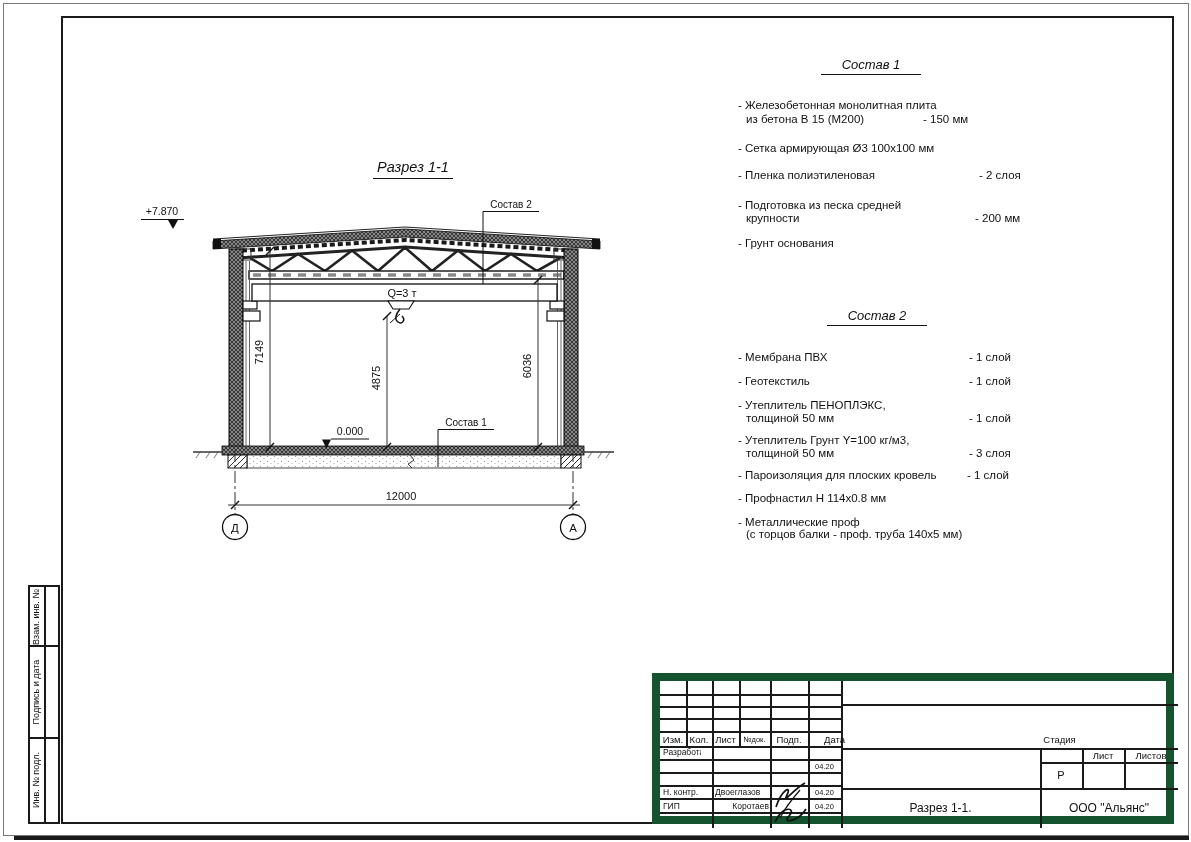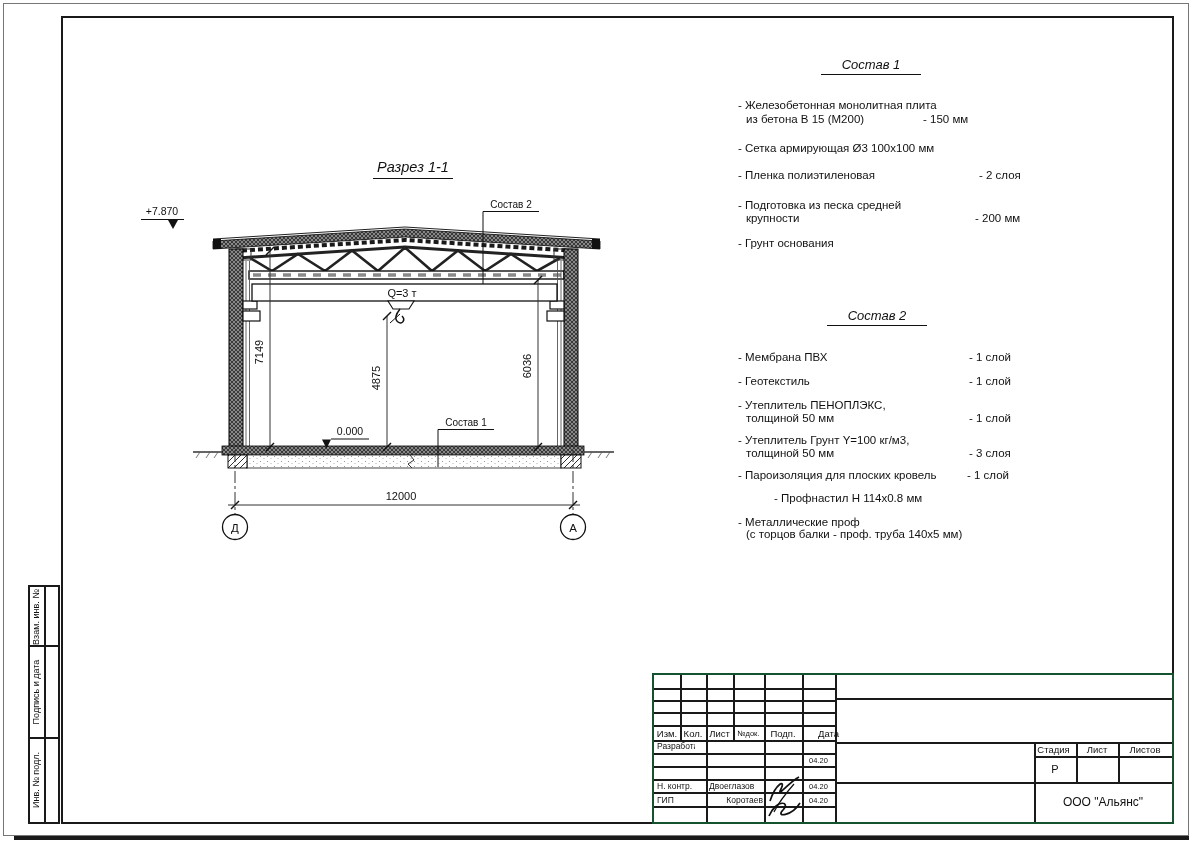--- a/index.html
+++ b/index.html
@@ -14,21 +14,21 @@
   #bottom-bar{left:14px;top:836px;width:1175px;height:4px;background:#1a1a1a;}
   
   .sbox{position:absolute;left:28px;width:32px;border:2px solid #1a1a1a;box-sizing:border-box;}
   .slabel{position:absolute;height:16px;font-size:9px;line-height:16px;text-align:center;
           transform:rotate(-90deg);white-space:nowrap;}
   
   .li{position:absolute;font-size:11.5px;line-height:1;white-space:nowrap;}
   .heading{position:absolute;font-size:13px;font-style:italic;text-align:center;
            border-bottom:1.2px solid #111;padding-bottom:2px;white-space:nowrap;}
   
-  #title-block{left:652px;top:673px;width:522px;height:151px;border:2px solid #14532d;box-sizing:border-box;}
+  #title-block{left:652px;top:673px;width:522px;height:151px;border:8px solid #14532d;box-sizing:border-box;}
   #title-block .cell{position:absolute;overflow:hidden;white-space:nowrap;}
   .fs9{font-size:9.5px;} .fs8{font-size:8.5px;} .fs7{font-size:7.5px;} .fs11{font-size:11px;} .fs12{font-size:12px;}
 </style>
 </head>
 <body>
 
 <div id="page">
 
   <div id="outer-border" class="abs"></div>
   <div id="inner-frame" class="abs"></div>
@@ -199,21 +199,21 @@
     <div class="li" style="left:738px;top:376px;">- Геотекстиль</div>
     <div class="li" style="left:969px;top:376px;">- 1 слой</div>
     <div class="li" style="left:738px;top:400px;">- Утеплитель ПЕНОПЛЭКС,</div>
     <div class="li" style="left:746px;top:413px;">толщиной 50 мм</div>
     <div class="li" style="left:969px;top:413px;">- 1 слой</div>
     <div class="li" style="left:738px;top:435px;">- Утеплитель Грунт Y=100 кг/м3,</div>
     <div class="li" style="left:746px;top:448px;">толщиной 50 мм</div>
     <div class="li" style="left:969px;top:448px;">- 3 слоя</div>
     <div class="li" style="left:738px;top:470px;">- Пароизоляция для плоских кровель</div>
     <div class="li" style="left:967px;top:470px;">- 1 слой</div>
-    <div class="li" style="left:738px;top:493px;margin-left:36px;">- Профнастил Н 114х0.8 мм</div>
+    <div class="li" style="left:738px;top:493px;">- Профнастил Н 114х0.8 мм</div>
     <div class="li" style="left:738px;top:517px;">- Металлические проф</div>
     <div class="li" style="left:746px;top:529px;">(с торцов балки - проф. труба 140х5 мм)</div>
   </div>
 
   <div id="title-block" class="abs">
 
     <i class="ln" style="left:26px;top:0;width:1.5px;height:65px;"></i>
     <i class="ln" style="left:52px;top:0;width:1.5px;height:147px;"></i>
     <i class="ln" style="left:79px;top:0;width:1.5px;height:65px;"></i>
     <i class="ln" style="left:110px;top:0;width:1.5px;height:147px;"></i>
@@ -254,21 +254,22 @@
     <div class="cell fs8" style="left:3px;top:119px;width:49px;line-height:12px;">ГИП</div>
     <div class="cell fs8" style="left:55px;top:119px;width:54px;line-height:12px;text-align:right;">Коротаев</div>
     <div class="cell ctr fs7" style="left:148px;top:120px;width:33px;line-height:11px;">04.20</div>
 
     <svg class="cell" style="left:111px;top:97px;" width="38" height="48" viewBox="0 0 38 48">
       <path d="M5,29 C11,11 21,7 16,17 C11,27 23,11 34,5" fill="none" stroke="#111" stroke-width="1.7"></path>
       <path d="M4,44 C12,26 26,30 18,38 C10,46 27,44 35,31" fill="none" stroke="#111" stroke-width="1.7"></path>
       <path d="M9,40 C15,28 22,20 29,12" fill="none" stroke="#111" stroke-width="1.2"></path>
     </svg>
 
-    <div class="cell ctr fs9" style="left:380px;top:69px;width:39px;line-height:12px;">Стадия</div>
+    <div class="cell ctr fs9" style="left:380px;top:53px;width:39px;line-height:12px;">Стадия</div>
     <div class="cell ctr fs9" style="left:422px;top:69px;width:42px;line-height:12px;">Лист</div>
     <div class="cell ctr fs9" style="left:464px;top:69px;width:54px;line-height:12px;">Листов</div>
     <div class="cell ctr fs11" style="left:380px;top:81px;width:42px;line-height:26px;">Р</div>
 
+    <div class="cell ctr fs12" style="left:181px;top:107px;width:199px;line-height:40px;">Разрез 1-1.</div>
     <div class="cell ctr fs12" style="left:380px;top:107px;width:138px;line-height:40px;">ООО "Альянс"</div>
   </div>
 
 </div>
 
 </body></html>

